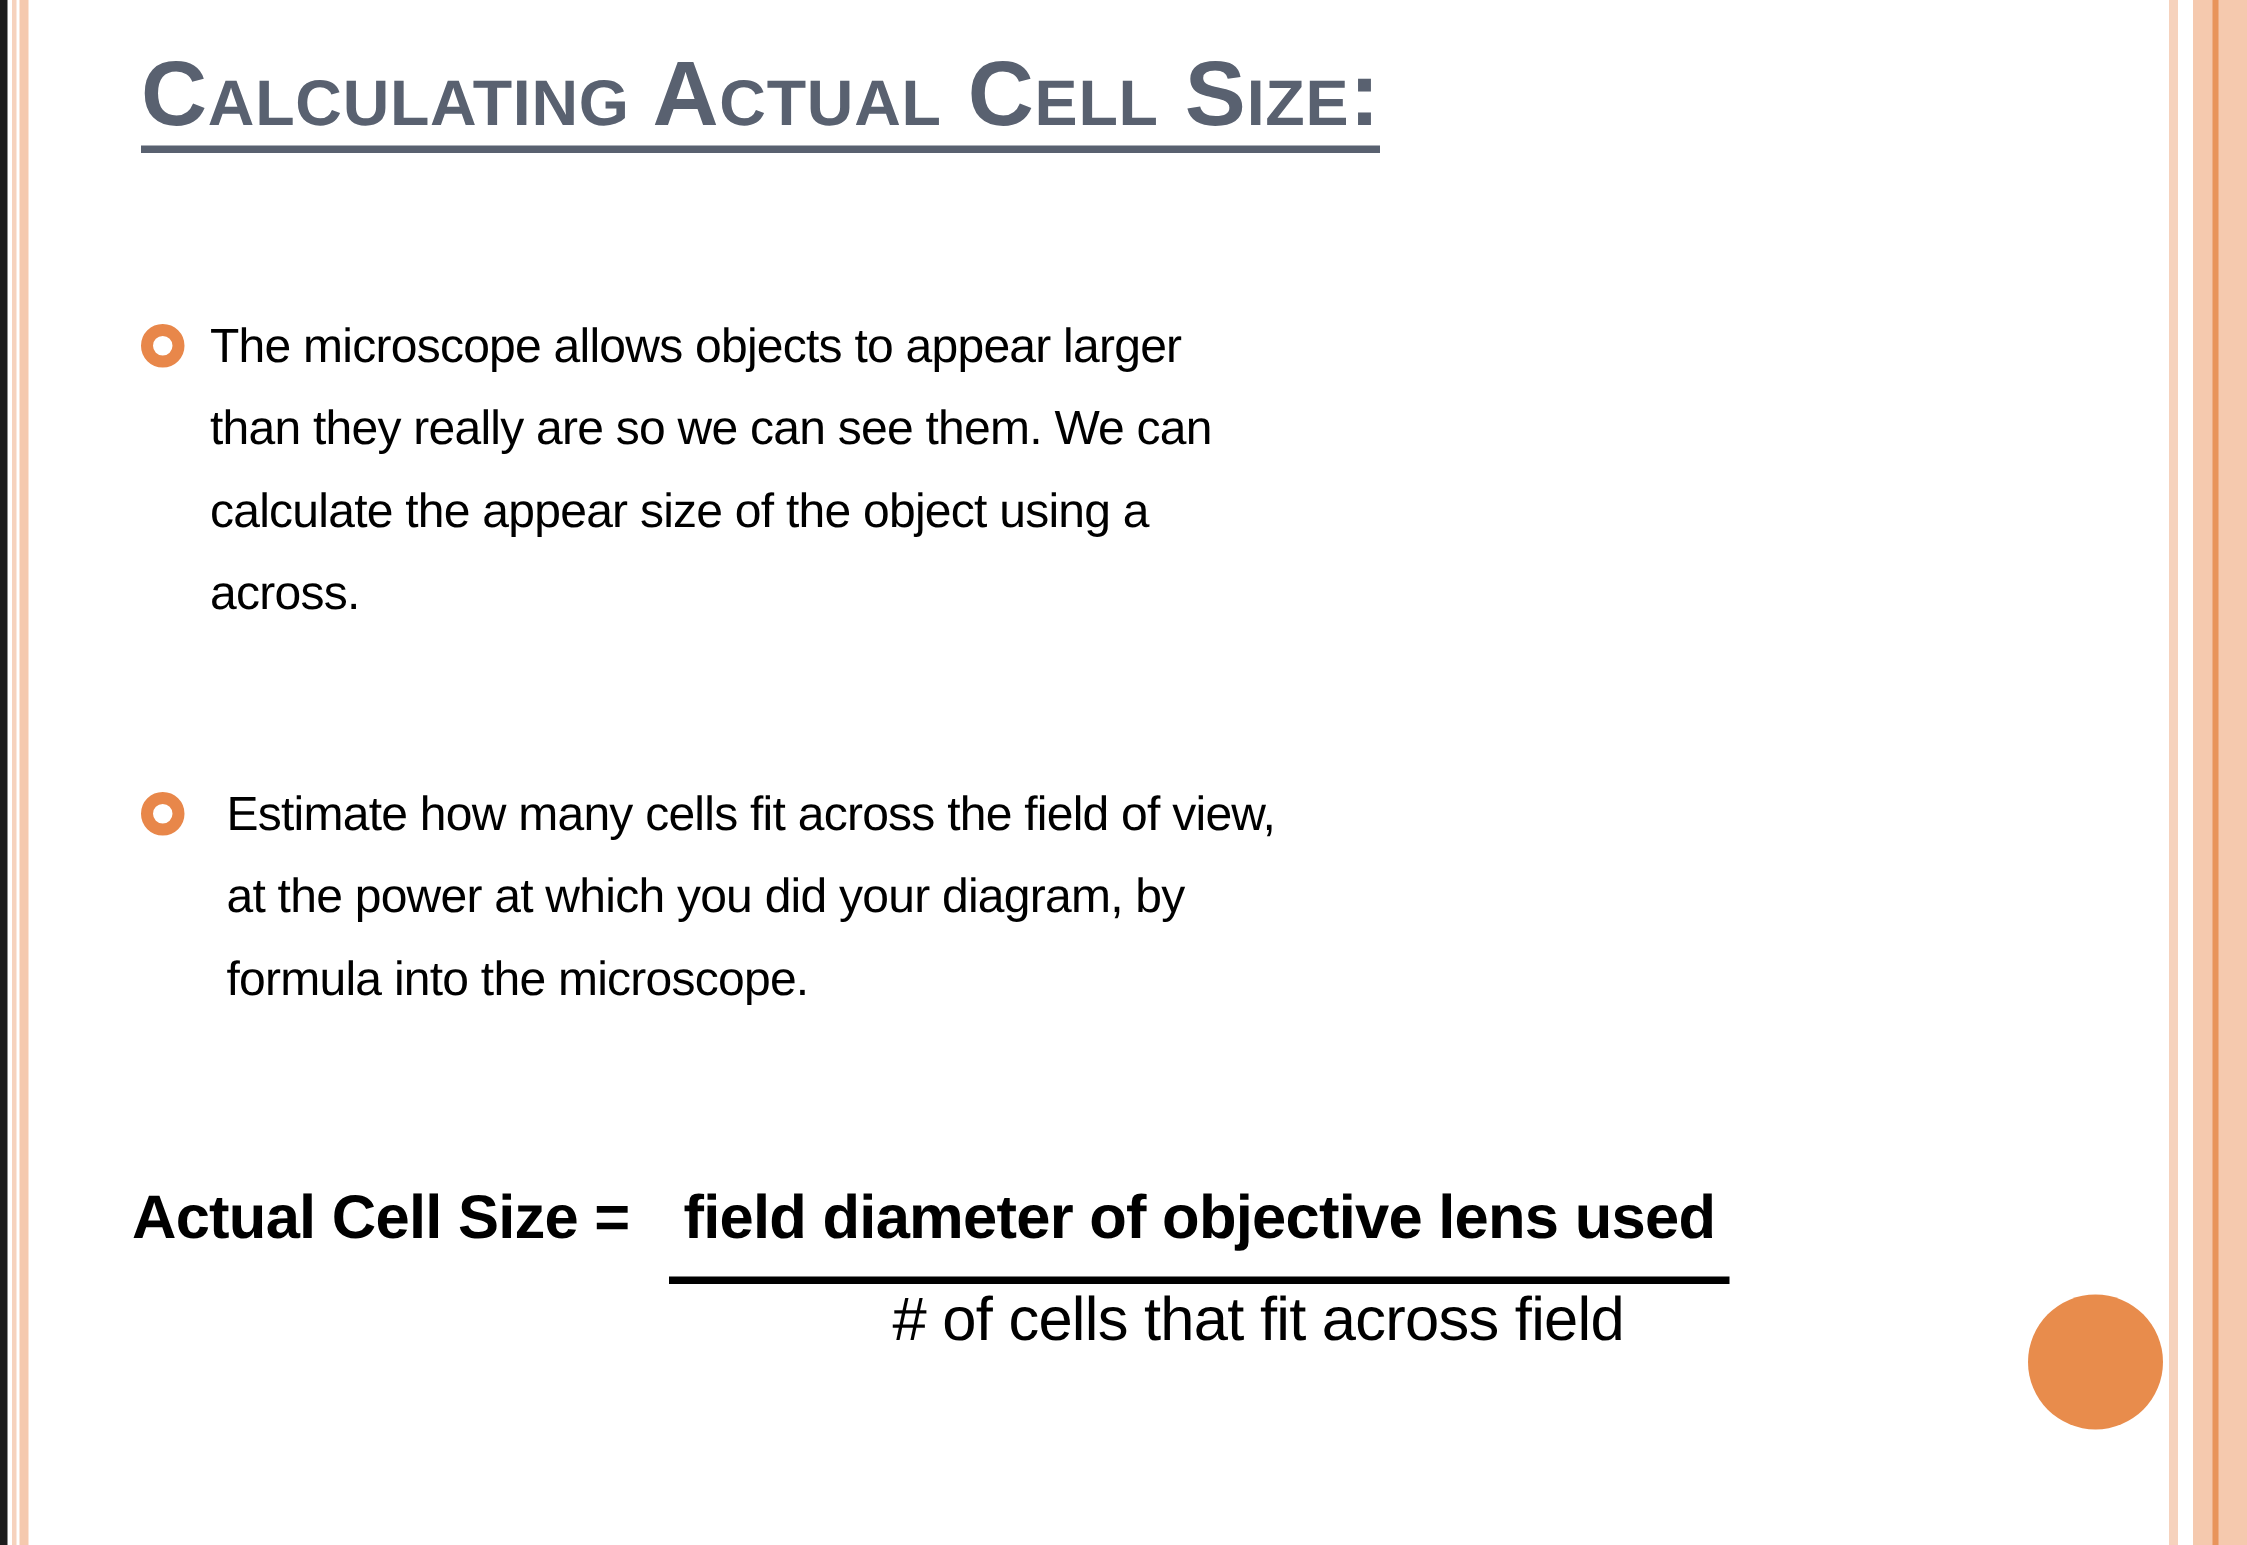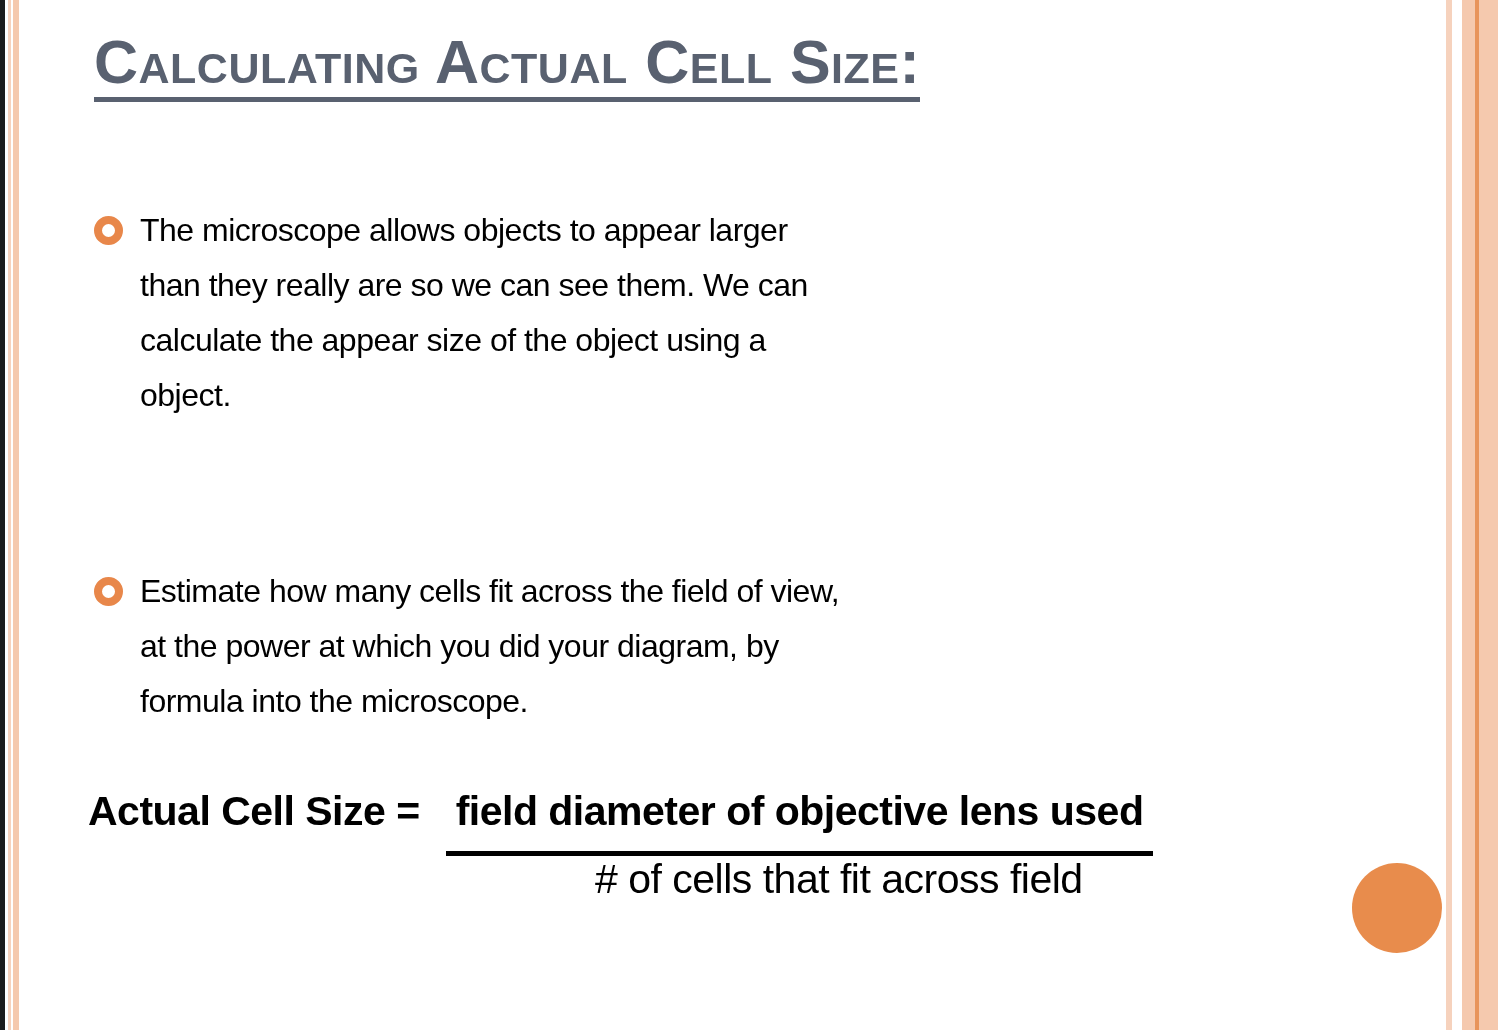--- a/index.html
+++ b/index.html
@@ -53,21 +53,21 @@
     margin-top:13px;
     margin-right:17px;
     background:transparent;
   }
   .bullet-text{
     font-size:32px;line-height:55px;
     color:var(--body-text);
     letter-spacing:-0.5px;
   }
   .bullet-1{top:203px;}
-  .bullet-2{top:564px;}
+  .bullet-2{top:515px;gap:11px;}
   
   .formula-line1{
     position:absolute;left:88px;top:788px;
     font-size:41px;font-weight:700;color:var(--body-text);
     letter-spacing:-0.5px;
     white-space:nowrap;
   }
   .numerator{
     display:inline-block;
     margin-left:26px;
@@ -101,21 +101,21 @@
   </div>
 
   <h1 class="title">Calculating Actual Cell Size:</h1>
 
   <div class="bullet bullet-1">
     <span class="ring"></span>
     <div class="bullet-text">
       <div>The microscope allows objects to appear larger</div>
       <div>than they really are so we can see them. We can</div>
       <div>calculate the appear size of the object using a</div>
-      <div>object.</div>
+      <div>across.</div>
     </div>
   </div>
 
   <div class="bullet bullet-2">
     <span class="ring"></span>
     <div class="bullet-text">
       <div>Estimate how many cells fit across the field of view,</div>
       <div>at the power at which you did your diagram, by</div>
       <div>formula into the microscope.</div>
     </div>

